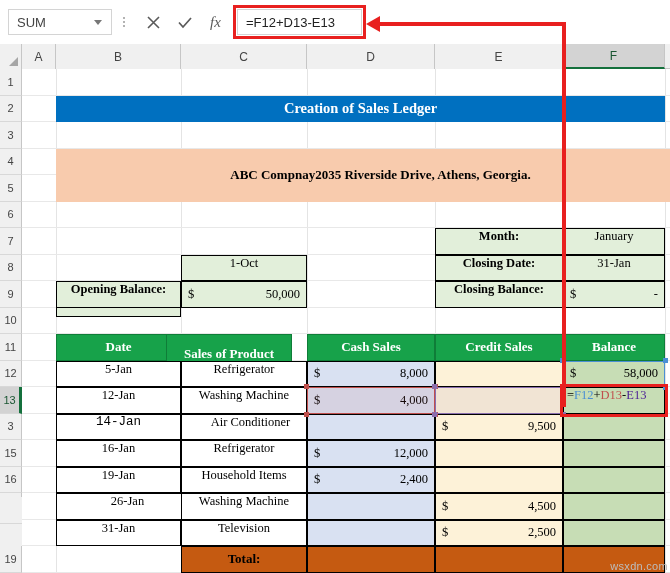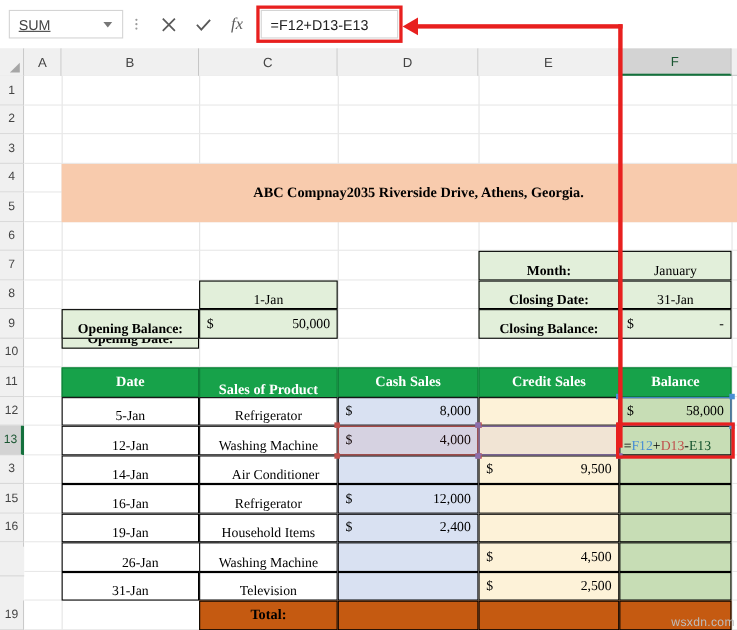--- a/index.html
+++ b/index.html
@@ -20,21 +20,21 @@
     display: flex; align-items: center;
   }
   .namebox {
     margin-left: 8px;
     width: 104px; height: 26px;
     border: 1px solid #d4d4d4; background:#fff;
     display: flex; align-items: center;
     font-size: 13px; color:#444;
     padding-left: 8px; position: relative;
   }
-  .namebox .nb-text { flex: 1; text-decoration: underline; }
+  .namebox .nb-text { flex: 1; }
   .nb-caret {
     width: 0; height: 0;
     border-left: 4px solid transparent;
     border-right: 4px solid transparent;
     border-top: 5px solid #777;
     margin-right: 9px;
   }
   .dots {
     width: 16px; height: 26px; margin-left: 4px;
     display:flex; flex-direction:column; align-items:center; justify-content:center;
@@ -106,21 +106,21 @@
   
   .grid {
     position:absolute; left:22px; top:69px; width:648px; height:504px;
     background:#ffffff; overflow:hidden;
   }
   .gridline-v { position:absolute; top:0; width:1px; height:504px; background:#e4e4e4;}
   .gridline-h { position:absolute; left:0; height:1px; width:648px; background:#e8e8e8;}
 
   .cell {
     position:absolute;
-    display:flex; align-items:flex-end;
+    display:flex; align-items:flex-start;
     font-family:"Liberation Serif", serif;
     font-size:12.5px; color:#000;
     overflow:hidden; white-space:nowrap;
   }
   .c-center { justify-content:center; }
   .bold { font-weight:bold; }
 
   
   .money { display:flex; align-items:center; justify-content:space-between; padding:0 6px; }
 
@@ -152,21 +152,21 @@
   .bg-yellow{ background:#fdf2d8; }
   .bg-green { background:#c7ddb5; }
   .total-cell { background:#c55a11; border:1px solid #000; }
   .total-cell.lbl { color:#000; font-weight:bold; font-family:"Liberation Serif",serif; font-size:13px;
                     display:flex;align-items:center;justify-content:center;}
 
   
   .fcell { font-family:"Liberation Serif", serif; font-size:12.5px; padding-left:3px; }
   .ref-blue   { color:#4a8fd4; }
   .ref-red    { color:#c0504d; }
-  .ref-purple { color:#14532d; }
+  .ref-purple { color:#4c1d95; }
 
   
   .sel-outline { position:absolute; pointer-events:none; }
   .handle { position:absolute; width:5px; height:5px; }
 
   
   .ann { position:absolute; background:#e8201f; pointer-events:none; }
   .ann-box { position:absolute; border:3px solid #e8201f; pointer-events:none; }
 
   .watermark {
@@ -314,20 +314,23 @@
       <div class="gridline-h" style="top: 264px;"></div>
       <div class="gridline-h" style="top: 290.5px;"></div>
       <div class="gridline-h" style="top: 317px;"></div>
       <div class="gridline-h" style="top: 343.5px;"></div>
       <div class="gridline-h" style="top: 370px;"></div>
       <div class="gridline-h" style="top: 396.5px;"></div>
       <div class="gridline-h" style="top: 423px;"></div>
       <div class="gridline-h" style="top: 449.5px;"></div>
       <div class="gridline-h" style="top: 476px;"></div>
       <div class="gridline-h" style="top: 502.5px;"></div>
+      <div class="cell title-banner" style="left: 34px; top: 26.5px; width: 609px; height: 26.5px;">
+        <span>Creation of Sales Ledger</span>
+      </div>
       <div class="cell company-box" style="left: 34px; top: 79.5px; width: 649px; height: 53px; flex-direction: row;">
         <div style="height: 26.5px; display: flex; align-items: center;">ABC Compnay</div>
         <div style="height: 26.5px; display: flex; align-items: center;">2035 Riverside Drive, Athens, Georgia.</div>
       </div>
       <div class="cell info-cell c-center bold" style="left: 413px; top: 159px; width: 128px; height: 26.5px;">
         <span>Month:</span>
       </div>
       <div class="cell info-cell c-center" style="left: 541px; top: 159px; width: 102px; height: 26.5px;">
         <span>January</span>
       </div>
@@ -341,33 +344,33 @@
         <span>Closing Balance:</span>
       </div>
       <div class="cell info-cell money" style="left: 541px; top: 212px; width: 102px; height: 26.5px;">
         <span>$</span>
         <span>-</span>
       </div>
       <div class="cell info-cell c-center bold" style="left: 34px; top: 185.5px; width: 125px; height: 26.5px; margin-top: 36px;">
         <span>Opening Date:</span>
       </div>
       <div class="cell info-cell c-center" style="left: 159px; top: 185.5px; width: 126px; height: 26.5px;">
-        <span>1-Jan</span>
+        <span>1-Oct</span>
       </div>
       <div class="cell info-cell c-center bold" style="left: 34px; top: 212px; width: 125px; height: 26.5px;">
         <span>Opening Balance:</span>
       </div>
       <div class="cell info-cell money" style="left: 159px; top: 212px; width: 126px; height: 26.5px;">
         <span>$</span>
         <span>50,000</span>
       </div>
       <div class="cell thead-cell" style="left: 34px; top: 265px; width: 125px; height: 26.5px;">
         <span>Date</span>
       </div>
-      <div class="cell thead-cell" style="left: 159px; top: 265px; width: 126px; height: 40px;">
+      <div class="cell thead-cell" style="left: 144px; top: 265px; width: 126px; height: 40px;">
         <span>Sales of Product</span>
       </div>
       <div class="cell thead-cell" style="left: 413px; top: 265px; width: 128px; height: 26.5px;">
         <span>Credit Sales</span>
       </div>
       <div class="cell thead-cell" style="left: 285px; top: 265px; width: 128px; height: 26.5px;">
         <span>Cash Sales</span>
       </div>
       <div class="cell thead-cell" style="left: 541px; top: 265px; width: 102px; height: 26.5px;">
         <span>Balance</span>
@@ -405,21 +408,21 @@
         <span></span>
       </div>
       <div class="cell body-cell bg-green fcell" style="left: 541px; top: 318px; width: 102px; height: 26.5px;">
         <span>=</span>
         <span class="ref-blue">F12</span>
         <span>+</span>
         <span class="ref-red">D13</span>
         <span>-</span>
         <span class="ref-purple">E13</span>
       </div>
-      <div class="cell body-cell bg-white c-center" style="left: 34px; top: 344.5px; width: 125px; height: 26.5px;">
+      <div class="cell body-cell bg-white c-center" style="left: 34px; top: 344.5px; width: 125px; height: 26.5px; font-family: Liberation Mono, monospace;">
         <span>14-Jan</span>
       </div>
       <div class="cell body-cell bg-white c-center" style="left: 159px; top: 344.5px; width: 126px; height: 26.5px; padding-left: 13px;">
         <span>Air Conditioner</span>
       </div>
       <div class="cell body-cell bg-blue money" style="left: 285px; top: 344.5px; width: 128px; height: 26.5px;">
         <span></span>
         <span></span>
       </div>
       <div class="cell body-cell bg-yellow money" style="left: 413px; top: 344.5px; width: 128px; height: 26.5px;">

